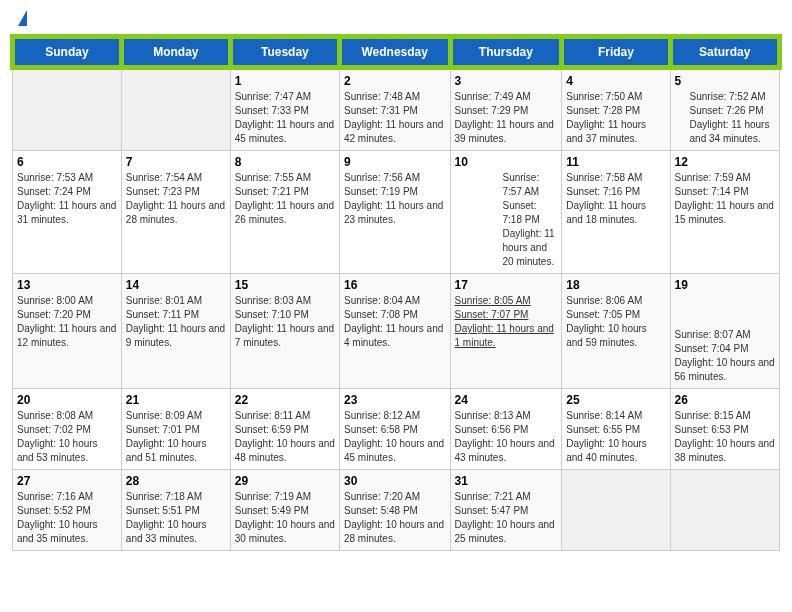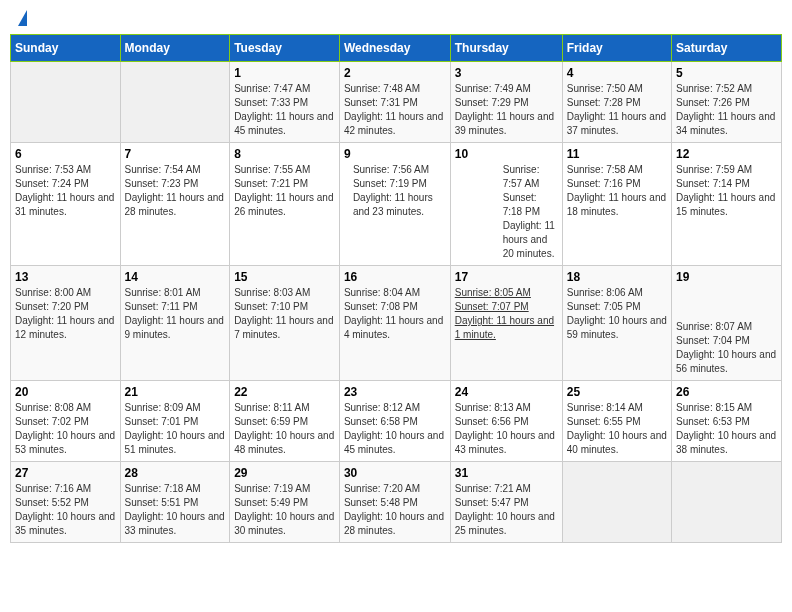--- a/index.html
+++ b/index.html
@@ -29,24 +29,24 @@
     .location-title { font-size: 15px; color: #555; }
     table {
       width: 100%;
       border-collapse: collapse;
       font-size: 11px;
     }
     thead tr th {
       background-color: #1565c0;
       color: #fff;
       padding: 6px 4px;
-      text-align: left;
+      text-align: center;
       font-size: 12px;
       font-weight: bold;
-      border: 1px solid #84cc16;
+      border: 5px solid #84cc16;
     }
     tbody tr td {
       border: 1px solid #ccc;
       padding: 4px;
       vertical-align: top;
       width: 113px;
       min-height: 70px;
     }
     .day-num {
       font-weight: bold;
@@ -117,21 +117,21 @@
 Daylight: 11 hours and 39 minutes.</div>
         </td>
         <td>
           <span class="day-num">4</span>
           <div class="day-info" style="white-space: pre-line;">Sunrise: 7:50 AM
 Sunset: 7:28 PM
 Daylight: 11 hours and 37 minutes.</div>
         </td>
         <td>
           <span class="day-num">5</span>
-          <div class="day-info" style="white-space: pre-line;">Sunrise: 7:52 AM
+          <div class="day-info" style="white-space: pre-line; margin-left: 15px;">Sunrise: 7:52 AM
 Sunset: 7:26 PM
 Daylight: 11 hours and 34 minutes.</div>
         </td>
       </tr>
       <tr>
         <td>
           <span class="day-num">6</span>
           <div class="day-info" style="white-space: pre-line;">Sunrise: 7:53 AM
 Sunset: 7:24 PM
 Daylight: 11 hours and 31 minutes.</div>
@@ -143,21 +143,21 @@
 Daylight: 11 hours and 28 minutes.</div>
         </td>
         <td>
           <span class="day-num">8</span>
           <div class="day-info" style="white-space: pre-line;">Sunrise: 7:55 AM
 Sunset: 7:21 PM
 Daylight: 11 hours and 26 minutes.</div>
         </td>
         <td>
           <span class="day-num">9</span>
-          <div class="day-info" style="white-space: pre-line; margin-left: 9px;">Sunrise: 7:56 AM
+          <div class="day-info" style="white-space: pre-line;">Sunrise: 7:56 AM
 Sunset: 7:19 PM
 Daylight: 11 hours and 23 minutes.</div>
         </td>
         <td>
           <span class="day-num">10</span>
           <div class="day-info" style="white-space: pre-line; margin-left: 48px;">Sunrise: 7:57 AM
 Sunset: 7:18 PM
 Daylight: 11 hours and 20 minutes.</div>
         </td>
         <td>

